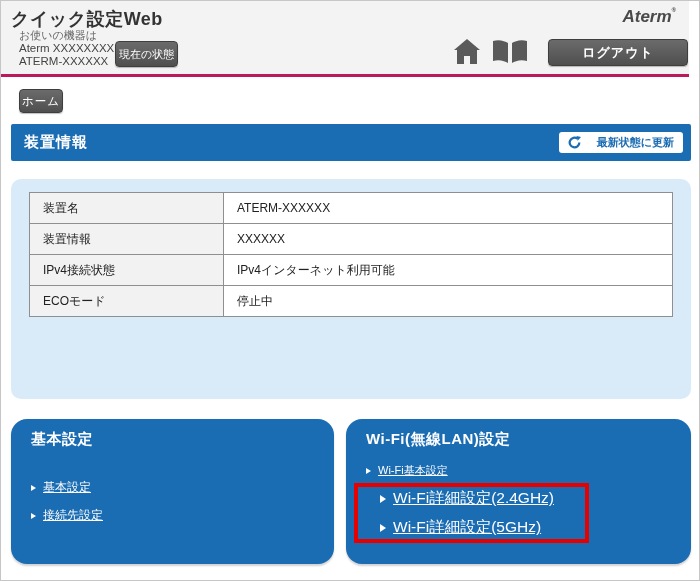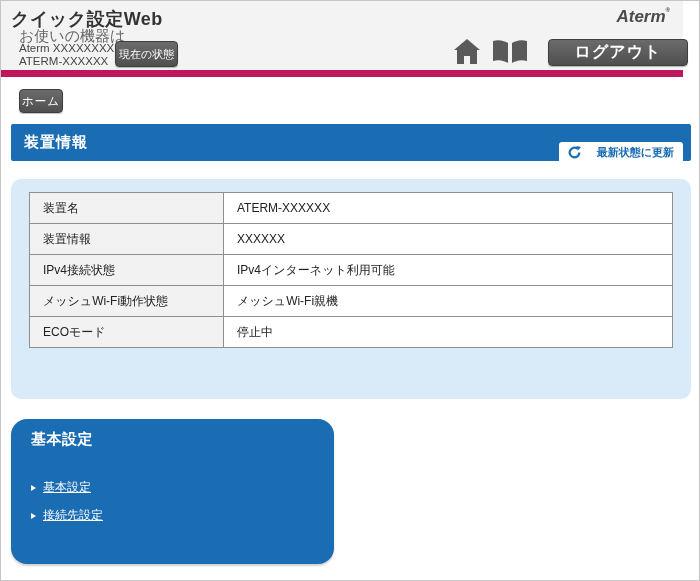--- a/index.html
+++ b/index.html
@@ -1,53 +1,53 @@
 <!DOCTYPE html>
 <html><head>
 <meta charset="utf-8">
 <style>
   * { margin:0; padding:0; box-sizing:border-box; }
   body { background:#fff; font-family:"Liberation Sans","DejaVu Sans",sans-serif; }
   .page { position:relative; width:700px; height:581px; background:#fff;
           border:1px solid #c6c6c6; overflow:hidden; }
 
   
-  .header { position:absolute; top:0; left:0; right:16px; height:76px;
-            background:#f3f3f3; border-bottom:7px solid #be185d; }
+  .header { position:absolute; top:0; left:0; right:10px; height:76px;
+            background:#f3f3f3; border-bottom:3px solid #be185d; }
   .app-title { position:absolute; left:10px; top:6px; font-size:18px;
                font-weight:bold; color:#333; letter-spacing:.5px; }
   .device-block { position:absolute; left:18px; top:28px; line-height:13px; }
-  .device-intro { font-size:15px; color:#666;text-align:right; }
+  .device-intro { font-size:11px; color:#666; }
   .device-line { font-size:11.5px; color:#444; }
   .gray-btn { display:inline-flex; align-items:center; justify-content:center;
               background:linear-gradient(#6b6b6b,#4f4f4f); color:#fff;
               border:1px solid #3e3e3e; border-radius:4px; font-size:11px;
               cursor:pointer; box-shadow:0 1px 1px rgba(0,0,0,.25); }
   .current-status-btn { position:absolute; left:114px; top:40px; height:26px; padding:0 3px; }
   .home-icon-link { position:absolute; left:452px; top:38px; width:28px; height:25px; cursor:pointer; }
   .book-icon-link { position:absolute; left:490px; top:39px; width:38px; height:24px; cursor:pointer; }
   .logout-btn { position:absolute; left:547px; top:38px; width:140px; height:27px;
-                font-size:16px; font-weight:bold; letter-spacing:1px; }
+                font-size:13px; font-weight:bold; letter-spacing:1px; }
   .brand { position:absolute; right:13px; top:6px; font-size:17px; font-weight:bold;
            font-style:italic; color:#4a4a4a; font-family:"Liberation Sans",sans-serif; }
   .brand sup { font-size:6px; vertical-align:top; }
 
   
   .home-btn { position:absolute; left:18px; top:88px; height:24px; padding:0 2px;
               font-size:11.5px; letter-spacing:1px; }
 
   
   .section-bar { position:absolute; left:10px; top:123px; width:680px; height:37px;
                  background:#1a6cb3; border-radius:2px;padding-left:16px; }
   .section-title { position:absolute; left:13px; top:9px; color:#fff;
                    font-size:15px; font-weight:bold; letter-spacing:1px; }
   .refresh-btn { position:absolute; right:8px; top:8px; height:21px;
                  display:flex; align-items:center; gap:16px; background:#fff;
                  border:none; border-radius:3px; padding:0 9px; cursor:pointer;
-                 color:#1a6cb3; font-size:11px; font-weight:bold;margin-top:10px; }
+                 color:#1a6cb3; font-size:11px; font-weight:bold; }
 
   
   .info-panel { position:absolute; left:10px; top:178px; width:680px; height:220px;
                 background:#d9eaf8; border-radius:10px; }
   .info-table { position:absolute; left:18px; top:13px; width:644px;
                 border-collapse:collapse; }
   .info-table td { border:1px solid #8f8f8f; height:31px; font-size:12px;
                    color:#222; background:#fff; padding:0 0 0 13px;margin-top:9px; }
   .info-table td.th { width:194px; background:#f2f2f2; }
 
@@ -126,24 +126,20 @@
         </tr>
         <tr>
           <td class="th">装置情報</td>
           <td>XXXXXX</td>
         </tr>
         <tr>
           <td class="th">IPv4接続状態</td>
           <td>IPv4インターネット利用可能</td>
         </tr>
         <tr>
-          <td class="th">メッシュWi-Fi動作状態</td>
-          <td>メッシュWi-Fi親機</td>
-        </tr>
-        <tr>
           <td class="th">ECOモード</td>
           <td>停止中</td>
         </tr>
       </tbody>
     </table>
   </div>
 
   <div class="panel panel-left">
     <div class="panel-title">基本設定</div>
     <div class="links-left">
@@ -151,14 +147,31 @@
         <span class="tri"></span>
         <span class="plink">基本設定</span>
       </div>
       <div class="link-row">
         <span class="tri"></span>
         <span class="plink">接続先設定</span>
       </div>
     </div>
   </div>
 
+  <div class="panel panel-right">
+    <div class="panel-title">Wi-Fi(無線LAN)設定</div>
+    <div class="link-row wifi-basic">
+      <span class="tri"></span>
+      <span class="plink">Wi-Fi基本設定</span>
+    </div>
+    <div class="red-box">
+      <div class="link-row">
+        <span class="tri"></span>
+        <span class="plink">Wi-Fi詳細設定(2.4GHz)</span>
+      </div>
+      <div class="link-row">
+        <span class="tri"></span>
+        <span class="plink">Wi-Fi詳細設定(5GHz)</span>
+      </div>
+    </div>
+  </div>
 
 </div>
 
 </body></html>

